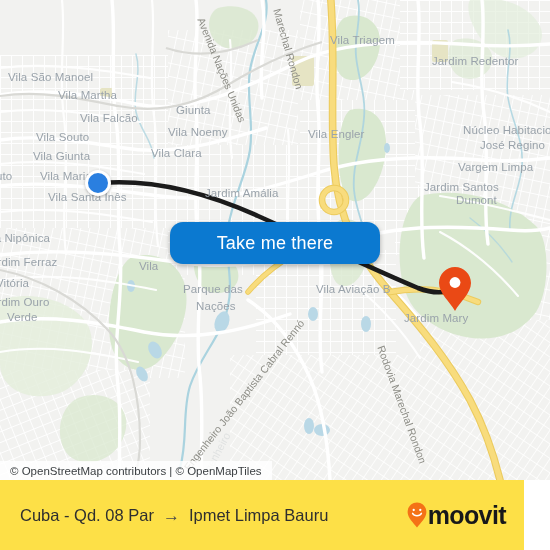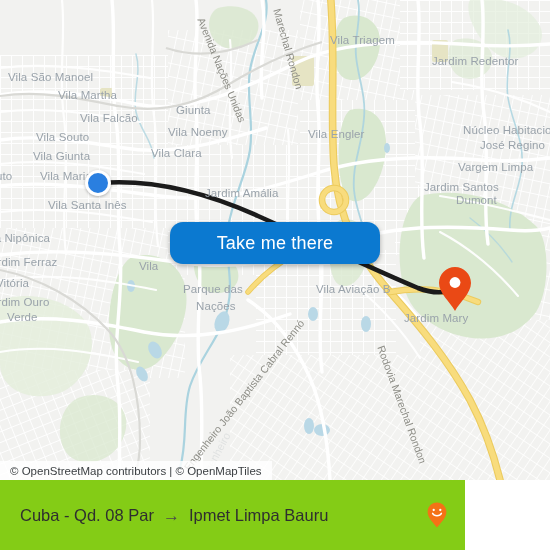--- a/index.html
+++ b/index.html
@@ -96,22 +96,22 @@
     font-size: 11.5px;
     color: #3c4043;
     font-family: "Liberation Sans", sans-serif;
     white-space: nowrap;
   }
 
   
   #footer {
     position: absolute;
     left: 0; top: 480px;
-    width: 465px; height: 70px;
-    background: #84cc16;
+    width: 524px; height: 70px;
+    background: #fde047;
     display: flex;
     align-items: center;
     justify-content: space-between;
     box-sizing: border-box;
     padding: 0 18px 0 20px;
   }
   #route-summary {
     display: flex;
     align-items: center;
     gap: 9px;
@@ -309,21 +309,21 @@
     <div class="roadlabel" style="left:381px; top:340px; transform: rotate(70deg);">Rodovia Marechal Rondon</div>
     <div class="roadlabel" style="left:186px; top:463px; transform: rotate(-52deg);">Engenheiro João Baptista Cabral Rennó</div>
 
     <div id="place-labels">
         <div class="maplabel place" style="left: 8px; top: 71px;">Vila São Manoel</div>
         <div class="maplabel place" style="left: 58px; top: 89px;">Vila Martha</div>
         <div class="maplabel place" style="left: 80px; top: 112px;">Vila Falcão</div>
         <div class="maplabel place" style="left: 36px; top: 131px;">Vila Souto</div>
         <div class="maplabel place" style="left: 33px; top: 150px;">Vila Giunta</div>
         <div class="maplabel place" style="left: 40px; top: 170px;">Vila Maria</div>
-        <div class="maplabel place" style="left: 48px; top: 199px;">Vila Santa Inês</div>
+        <div class="maplabel place" style="left: 48px; top: 191px;">Vila Santa Inês</div>
         <div class="maplabel place" style="left: -4px; top: 170px;">uto</div>
         <div class="maplabel place" style="left: -8px; top: 232px;">la Nipônica</div>
         <div class="maplabel place" style="left: -9px; top: 256px;">ardim Ferraz</div>
         <div class="maplabel place" style="left: -4px; top: 277px;">Vitória</div>
         <div class="maplabel place" style="left: -9px; top: 296px;">ardim Ouro</div>
         <div class="maplabel place" style="left: 7px; top: 311px;">Verde</div>
         <div class="maplabel place" style="left: 176px; top: 104px;">Giunta</div>
         <div class="maplabel place" style="left: 168px; top: 126px;">Vila Noemy</div>
         <div class="maplabel place" style="left: 143px; top: 147px; margin-left: 8px;">Vila Clara</div>
         <div class="maplabel place" style="left: 139px; top: 260px;">Vila</div>
@@ -371,16 +371,17 @@
     <div id="brand-logo">
       <span style="display:inline-flex;align-items:center;">
         <svg width="20" height="26" viewBox="0 0 20 26">
           <path d="M10 0.6 C4.8 0.6 0.6 4.8 0.6 10 C0.6 15.6 6.4 21 10 25.4
                    C13.6 21 19.4 15.6 19.4 10 C19.4 4.8 15.2 0.6 10 0.6 Z" fill="#f47216"></path>
           <circle cx="6.7" cy="8" r="1.15" fill="#ffffff"></circle>
           <circle cx="13.3" cy="8" r="1.15" fill="#ffffff"></circle>
           <path d="M5.6 11.4 C7.2 14.4 12.8 14.4 14.4 11.4" fill="none" stroke="#ffffff" stroke-width="1.5" stroke-linecap="round"></path>
         </svg>
       </span>
+      <span id="brand-wordmark">moovit</span>
     </div>
   </div>
 
 </div>
 
 </body></html>

